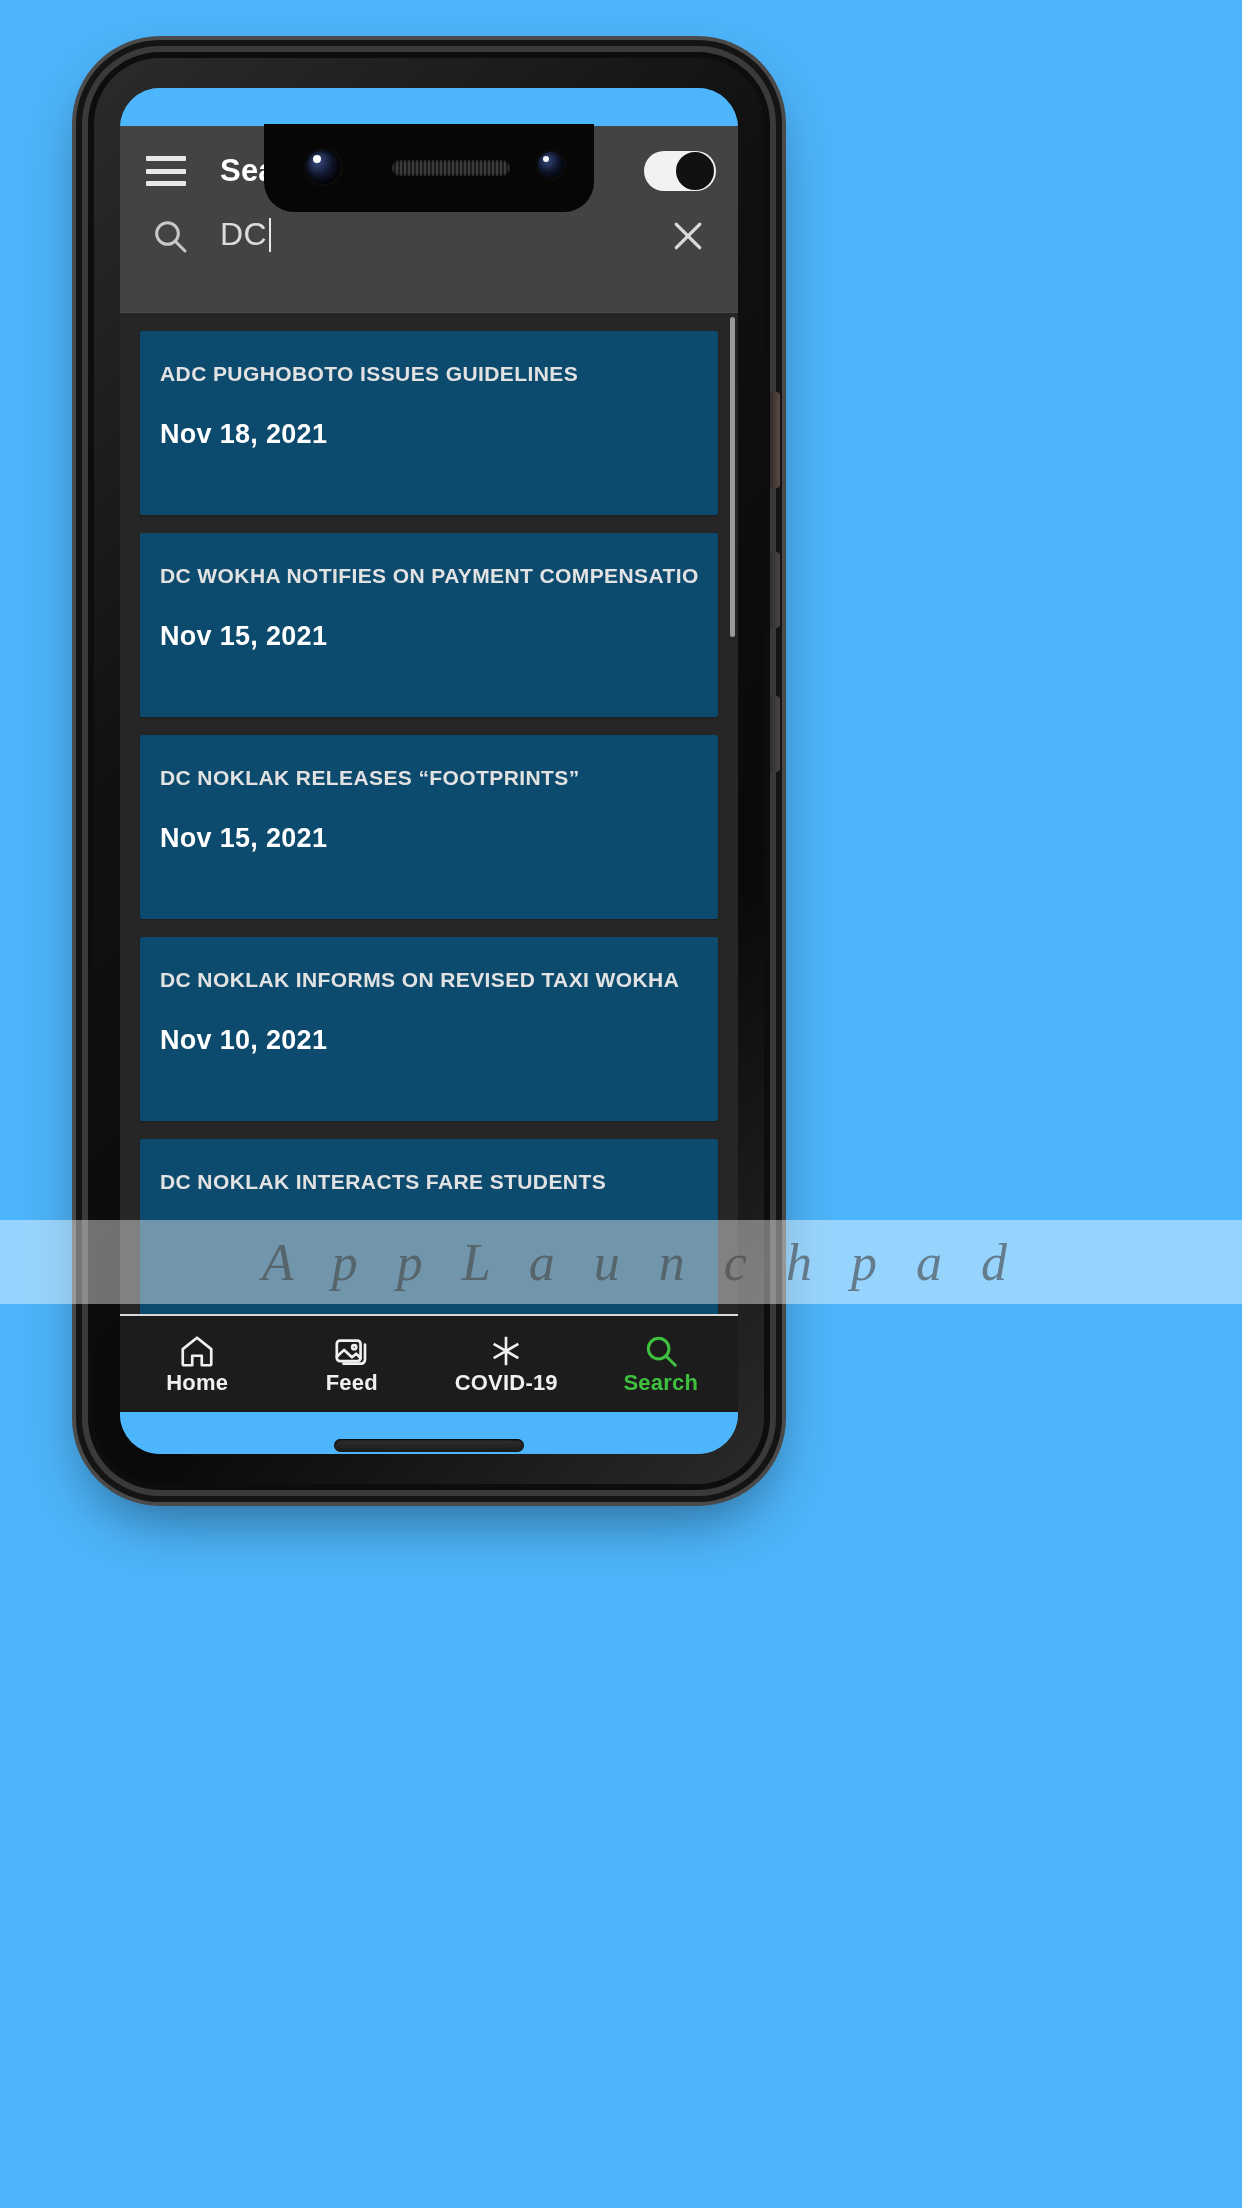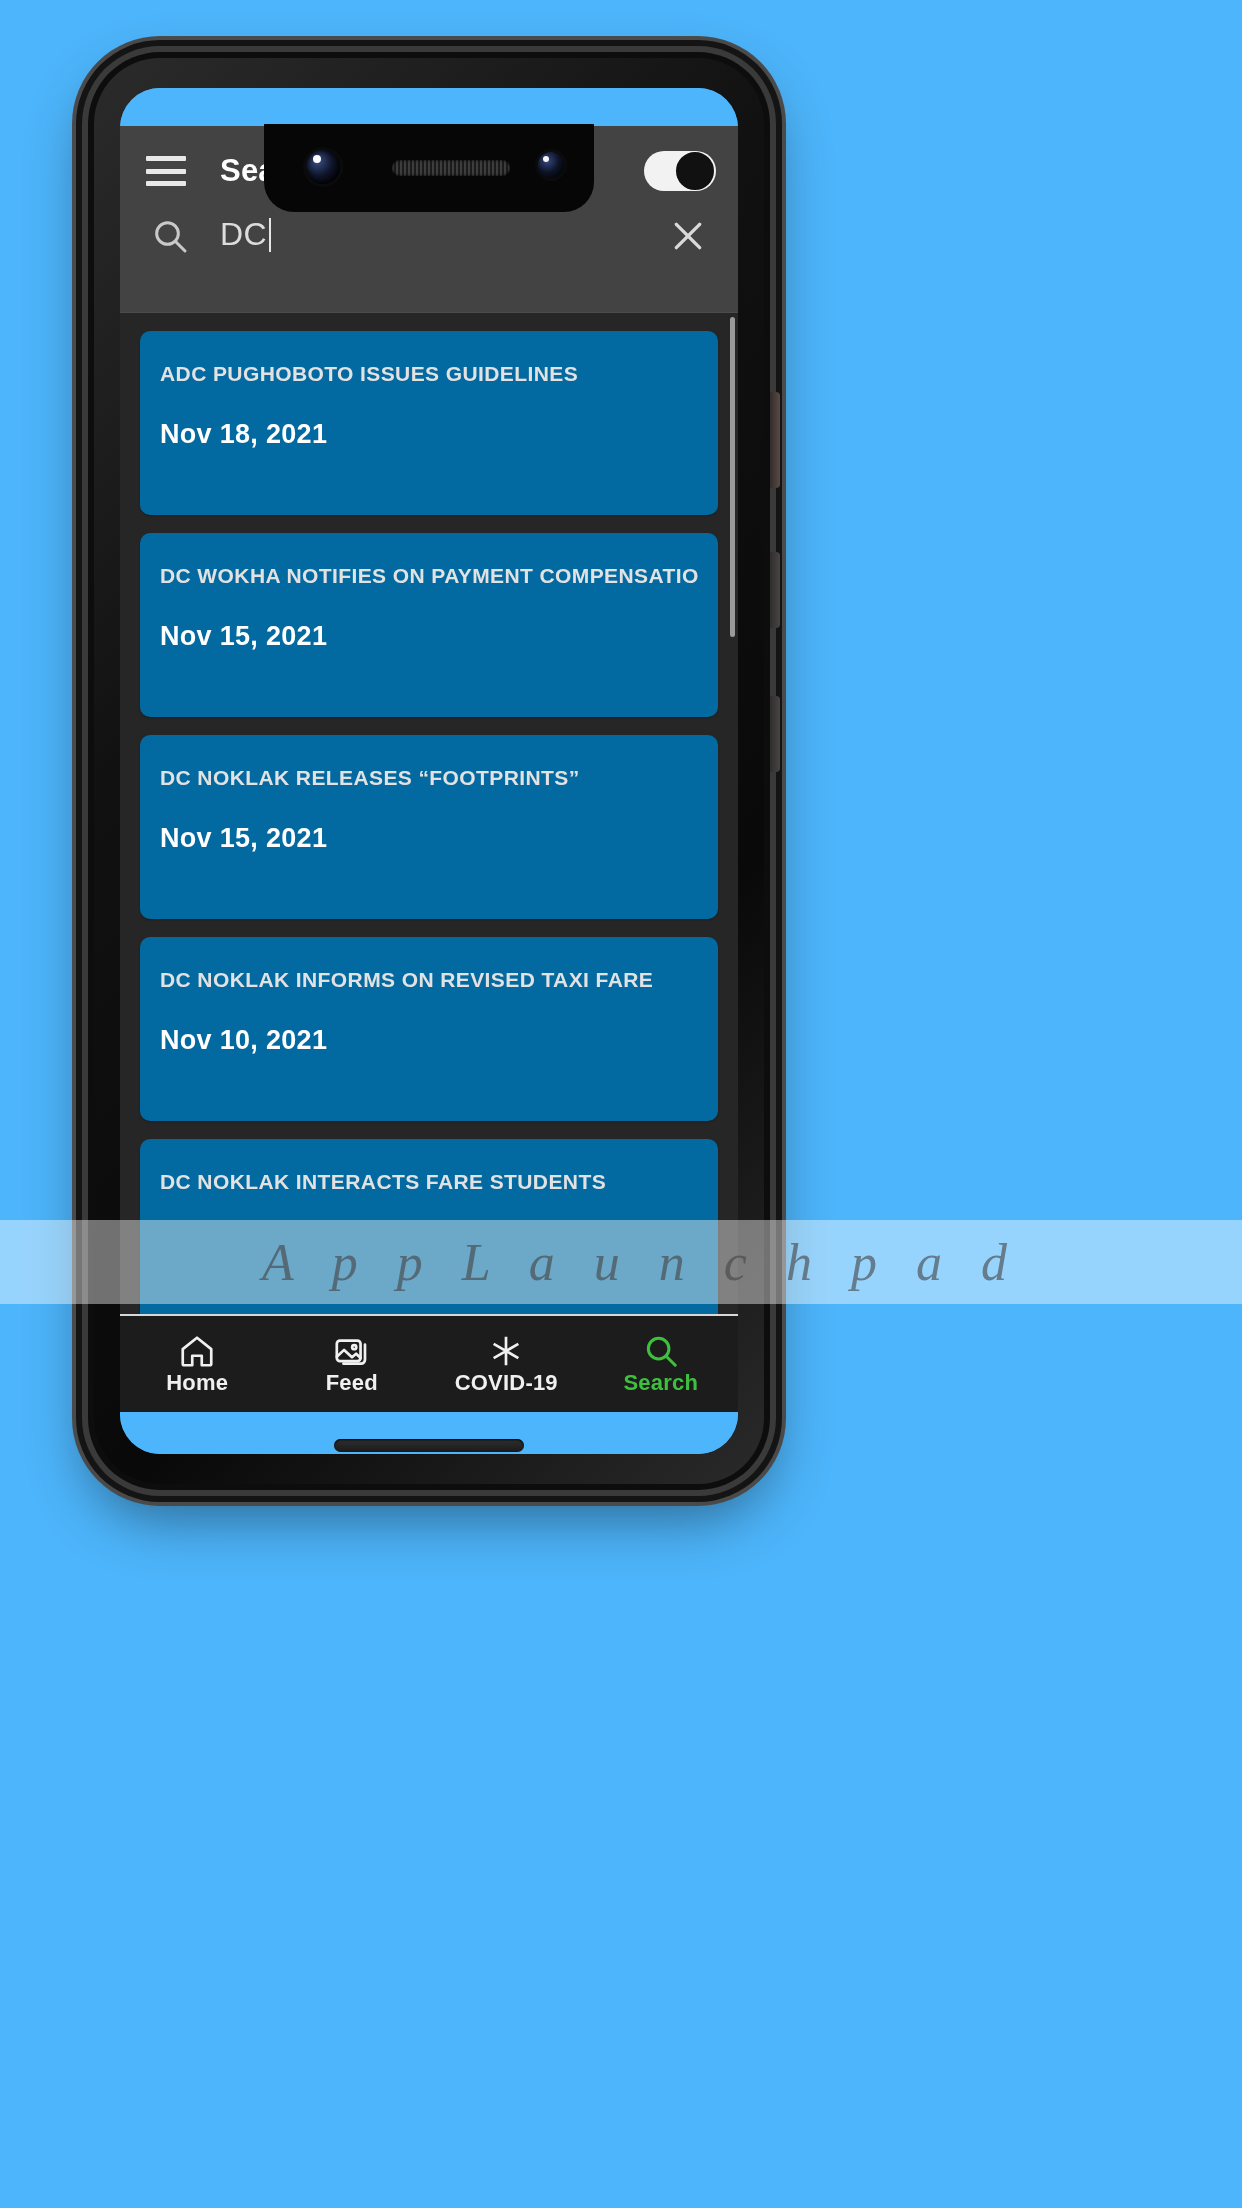--- a/index.html
+++ b/index.html
@@ -114,22 +114,22 @@
     display:inline-block;width:2px;height:34px;background:#e6e6e6;margin-left:2px;
   }
   #clear-icon{width:40px;height:40px;flex:none;cursor:pointer;}
 
   
   #results{
     flex:1;position:relative;overflow:hidden;background:#262626;
     padding:18px 20px 0 20px;box-sizing:border-box;
   }
   .card{
-    background:#0369a1;
-    border-radius:10px;
+    background:#0c4a6e;
+    border-radius:2px;
     margin-bottom:18px;
     padding:30px 20px 26px 20px;
     box-sizing:border-box;
     height:184px;
     cursor:pointer;
     box-shadow:0 1px 2px rgba(0,0,0,.25);
   }
   .card-title{
     color:#e2e2e2;font-size:21px;font-weight:bold;
     letter-spacing:.4px;line-height:1.2;
@@ -278,21 +278,21 @@
           <div class="card-title">DC WOKHA NOTIFIES ON PAYMENT COMPENSATION</div>
           <div class="card-date">Nov 15, 2021</div>
         </div>
 
         <div class="card">
           <div class="card-title">DC NOKLAK RELEASES “FOOTPRINTS”</div>
           <div class="card-date">Nov 15, 2021</div>
         </div>
 
         <div class="card">
-          <div class="card-title">DC NOKLAK INFORMS ON REVISED TAXI FARE</div>
+          <div class="card-title">DC NOKLAK INFORMS ON REVISED TAXI WOKHA</div>
           <div class="card-date">Nov 10, 2021</div>
         </div>
 
         <div class="card">
           <div class="card-title">DC NOKLAK INTERACTS FARE STUDENTS</div>
         </div>
 
         <div id="list-scrollbar"></div>
       </div>
 

